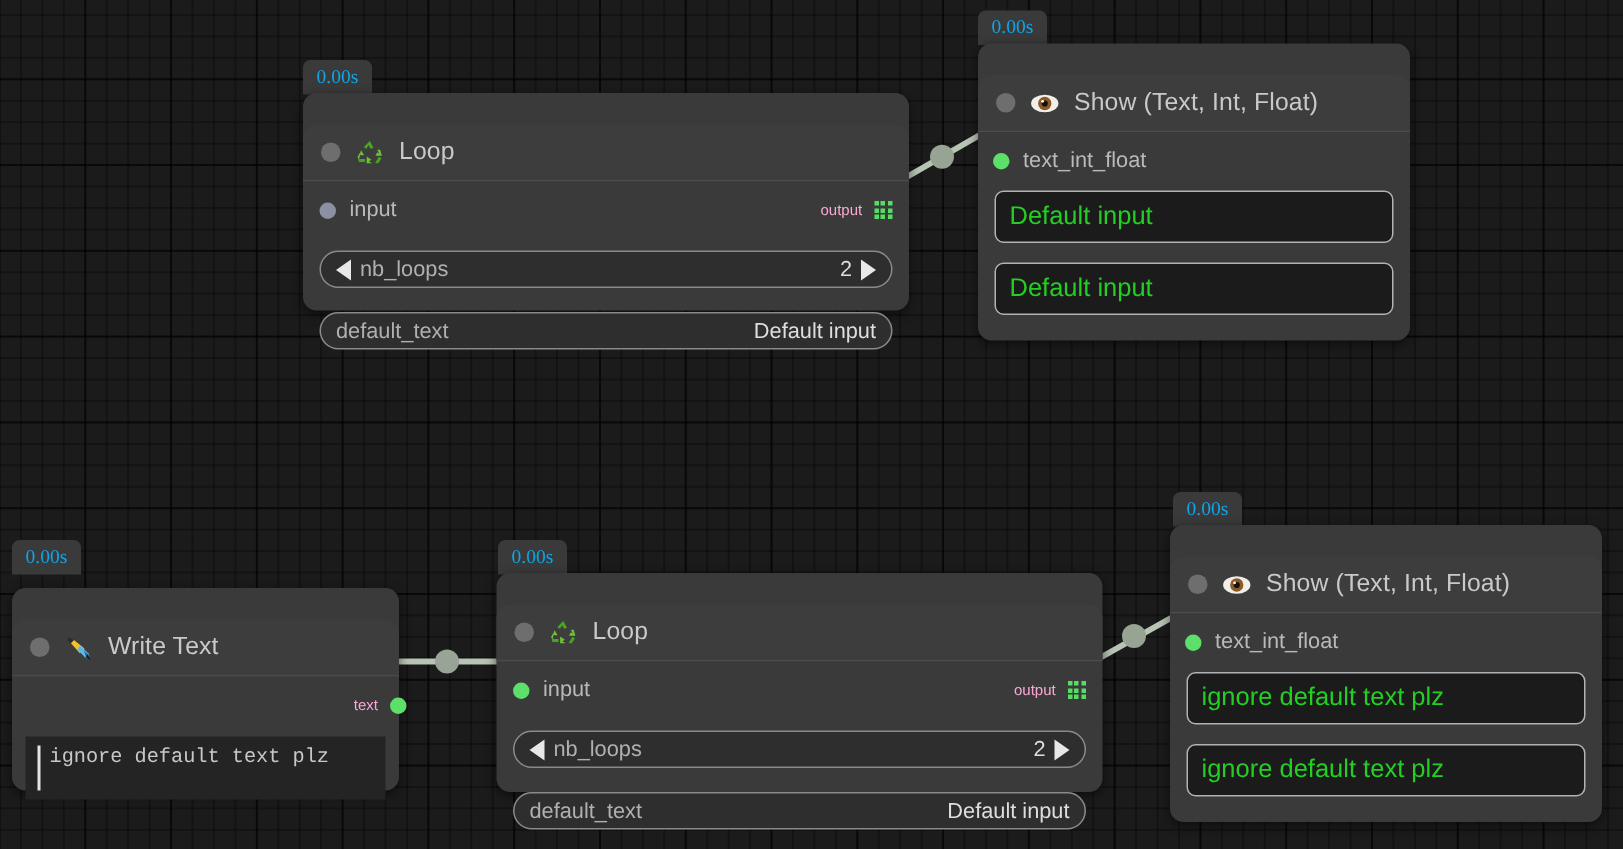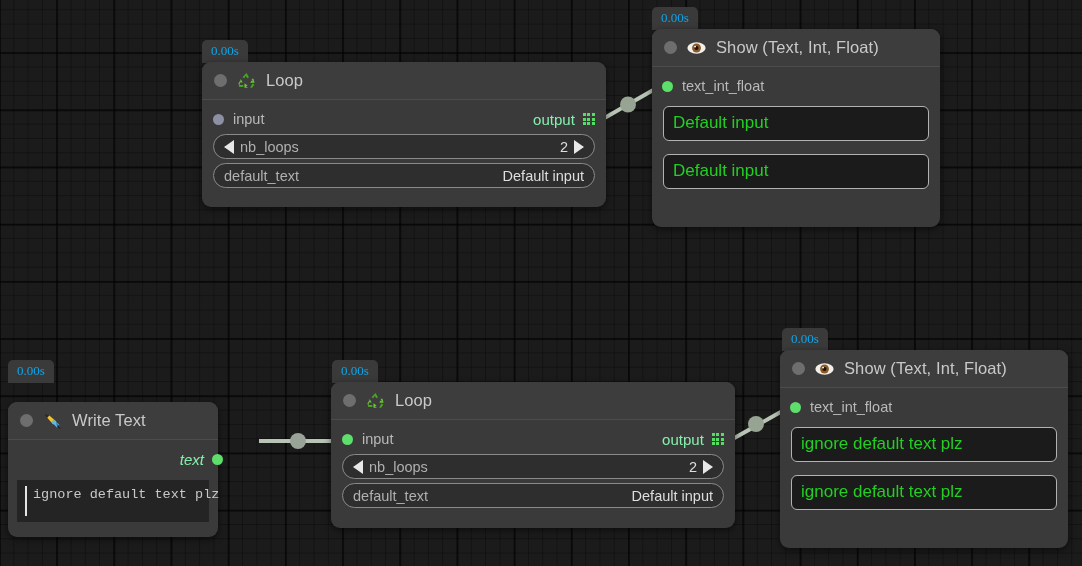--- a/index.html
+++ b/index.html
@@ -52,20 +52,21 @@
   }
   .node-header {
     display: flex;
     align-items: center;
     height: 37px;
     padding: 0 12px 0 12px;
     border-bottom: 1px solid #4c4c4c;
     background: #3d3d3d;
     border-radius: 9px 9px 0 0;
     gap: 10px;
+    margin-top: 21px;
   }
   .hdr-dot {
     width: 13px; height: 13px;
     border-radius: 50%;
     background: #6e6e6e;
     flex: 0 0 auto;
   }
   .hdr-icon {
     width: 19px; height: 19px;
     flex: 0 0 auto;
@@ -110,43 +111,43 @@
   .dot-unconnected { background: #8d90a3; }
   .dot-connected   { background: #5ce06a; }
   .port-label {
     color: #b9b9b9;
     font-size: 14.5px;
     margin-left: 9px;
     white-space: nowrap;
   }
   .spacer { flex: 1 1 auto; }
   .port-label-right {
-    color: #86efac;
-    font-size: 15px;
+    color: #f9a8d4;
+    font-size: 10px;
     margin-right: 8px;
     white-space: nowrap;
   }
   .grid-icon {
     display: grid;
     grid-template-columns: repeat(3, 3px);
     grid-template-rows: repeat(3, 3px);
     gap: 1.6px;
     flex: 0 0 auto;
   }
   .grid-icon i { background: #55dd66; display: block; }
 
   
   .pill {
     display: flex;
     align-items: center;
     height: 25px;
     border: 1px solid #8a8a8a;
     border-radius: 13px;
     background: #2e2e2e;
-    margin-top: 4px;
+    margin-top: 16px;
     padding: 0 10px;
     box-sizing: border-box;
   }
   .pill-name {
     color: #b0b0b0;
     font-size: 14.5px;
     white-space: nowrap;
   }
   .pill-value {
     color: #dedede;
@@ -290,36 +291,36 @@
         <span class="port-dot dot-connected" style="margin-left:-1px;"></span>
         <span class="port-label">text_int_float</span>
       </div>
       <div class="out-box" style="margin-top:9px;">Default input</div>
       <div class="out-box" style="margin-top:13px;">Default input</div>
     </div>
   </div>
 
   <div class="ts-badge" style="left:8px; top:360px;">0.00s</div>
 
-  <div class="node" style="left:8px; top:402px; width:210px; height:135px;">
+  <div class="node" style="left:8px; top:392px; width:258px; height:135px;">
     <div class="node-header">
       <span class="hdr-dot"></span>
       <span class="hdr-icon pen-wrap">
         <svg width="20" height="20" viewBox="0 0 24 24">
           <path d="M3.2 3.0 L9.5 6.0 L6.2 9.2 L2.6 5.2 Z" fill="#2a2a2a"></path>
           <path d="M8.0 5.2 L16.8 12.5 L13.0 16.4 L5.4 8.0 Z" fill="#f2c12e"></path>
           <path d="M13.2 10.0 L20.8 17.0 L17.6 20.2 L10.8 13.2 Z" fill="#5fb6e8"></path>
           <path d="M16.4 14.2 L21.6 19.0 L18.6 21.4 Z" fill="#2f6e96"></path>
           <path d="M19.0 17.0 L22.4 21.8 L18.2 20.0 Z" fill="#1b1b1b"></path>
         </svg>
       </span>
       <span class="hdr-title">Write Text</span>
     </div>
     <div class="node-body" style="padding:8px 9px 12px 9px;">
-      <div class="port-row" style="justify-content:flex-end;font-style:italic;">
+      <div class="port-row" style="justify-content:flex-end;">
         <span class="spacer"></span>
         <span class="port-label-right">text</span>
         <span class="port-dot dot-connected" style="margin-right:-14px;"></span>
       </div>
       <div class="text-area">
         <span class="caret"></span>
         <span class="text-area-content">ignore default text plz</span>
       </div>
     </div>
   </div>

